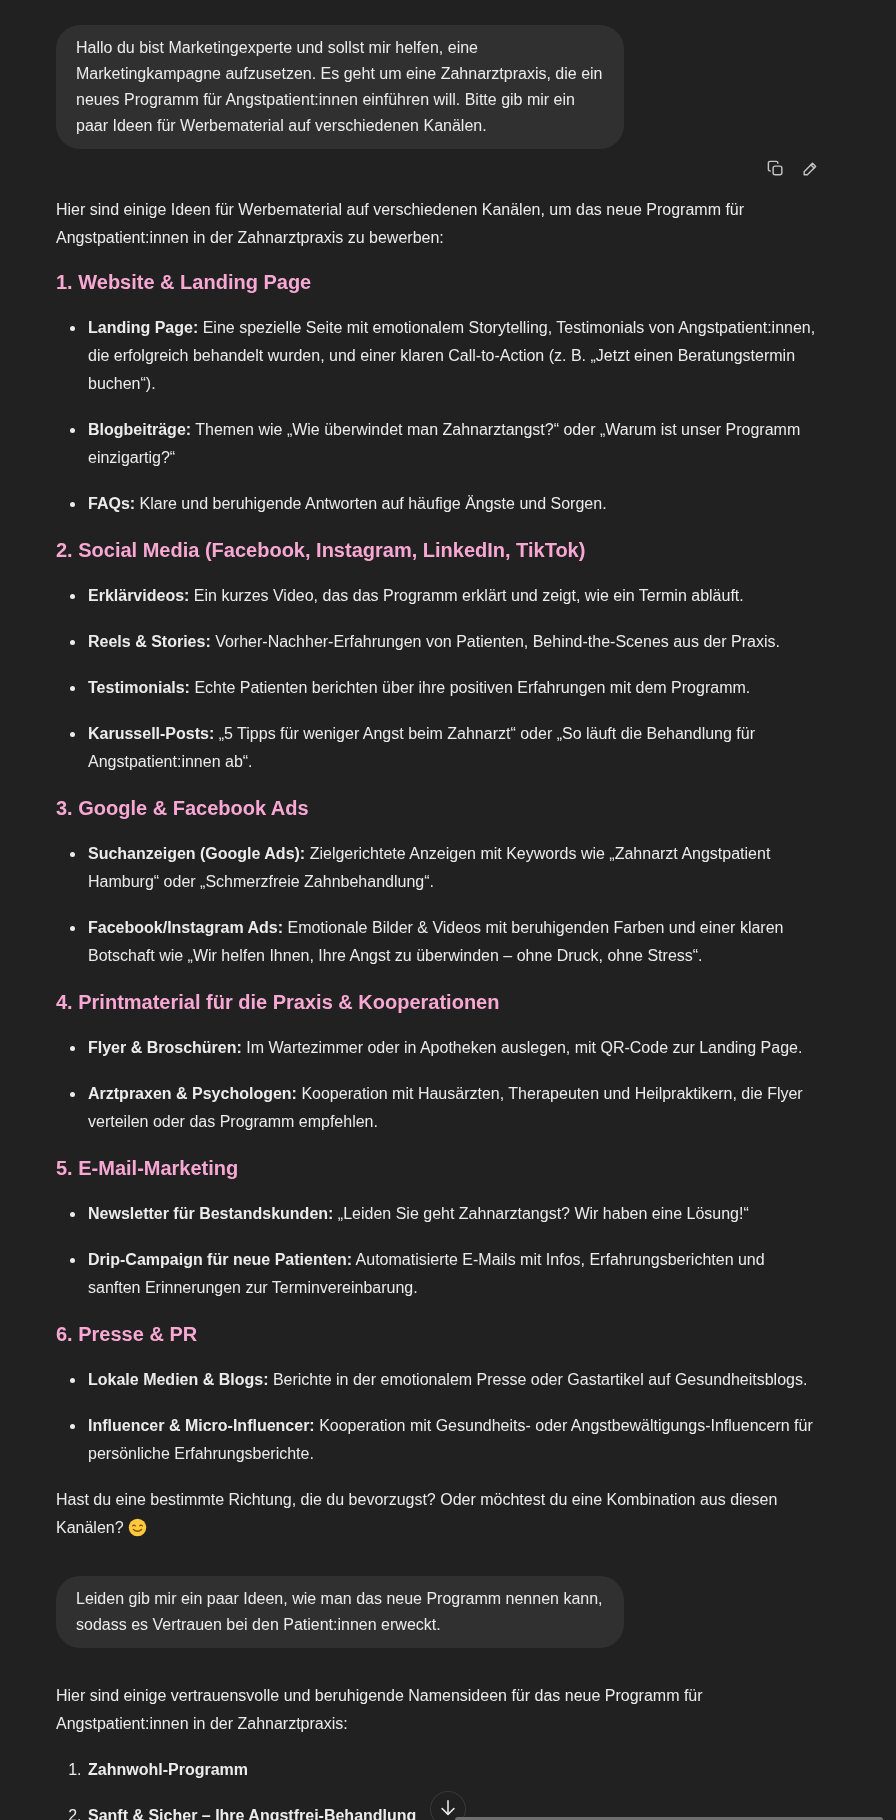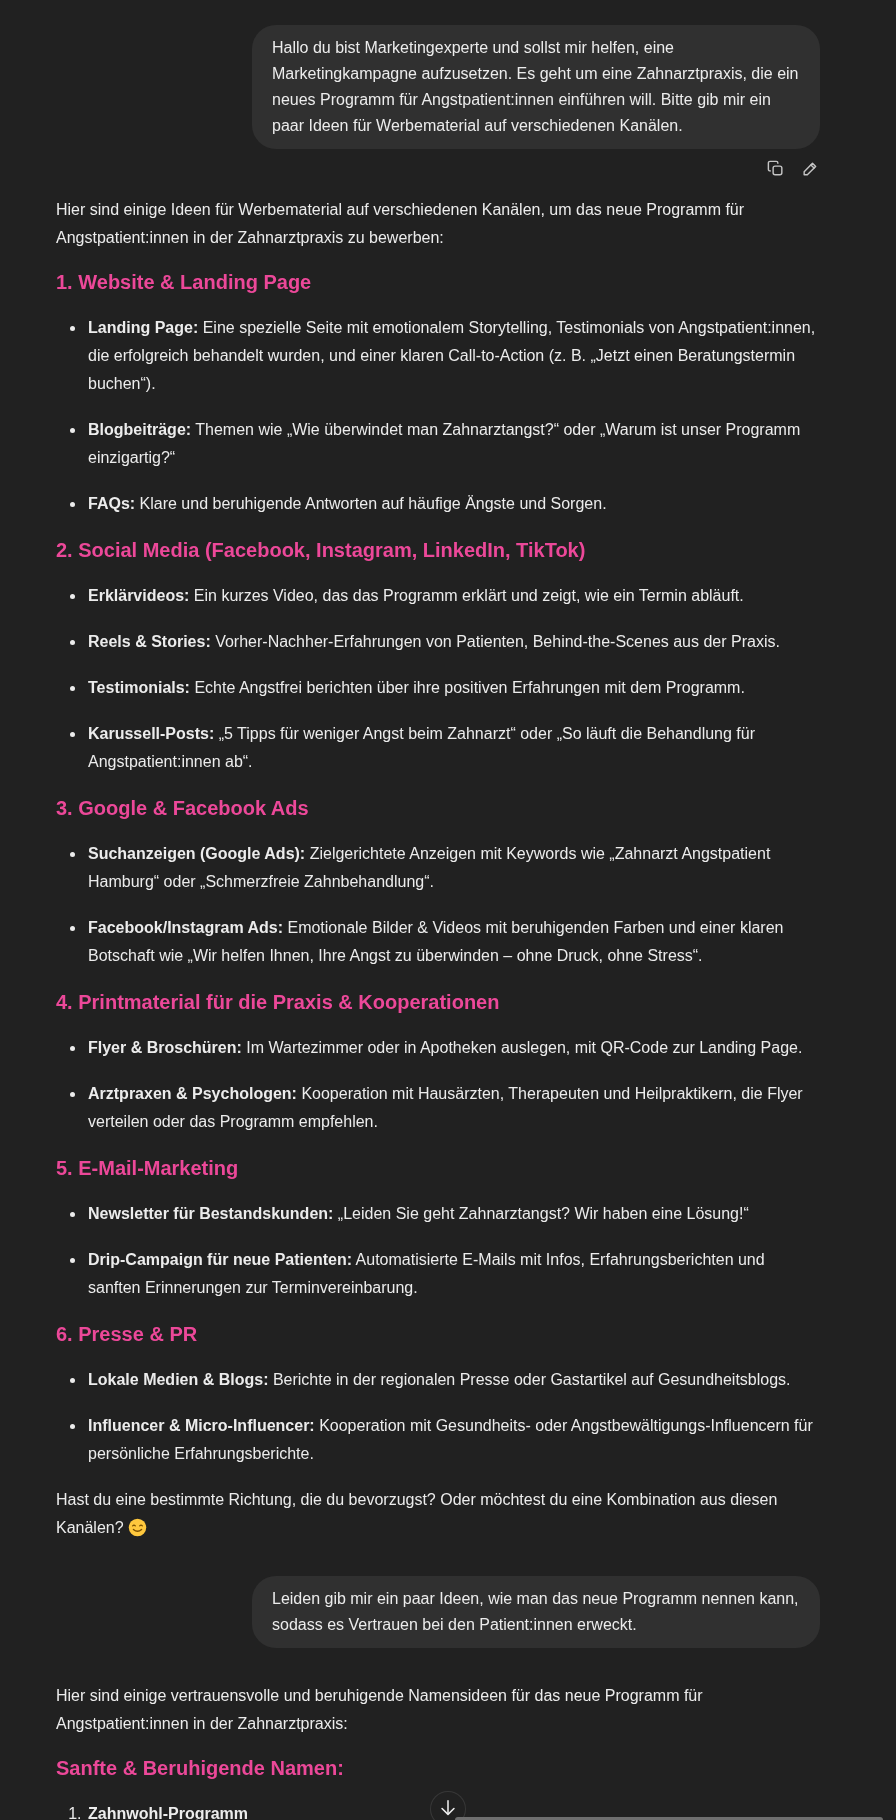--- a/index.html
+++ b/index.html
@@ -11,21 +11,21 @@
     position: relative;
   }
   .chat {
     width: 764px;
     margin-left: 56px;
     padding-top: 25px;
     font-size: 16px;
     line-height: 28px;
   }
   
-  .bubble-row { display: flex; justify-content: flex-end; }
+  .bubble-row { display: flex; }
   .bubble {
     background: #303030;
     border-radius: 24px;
     padding: 10px 20px;
     max-width: 528px;
     line-height: 26px;
     color: #ececec;
   }
   .actions {
     display: flex; justify-content: flex-end; align-items: center;
@@ -35,21 +35,21 @@
     background: none; border: none; padding: 0; margin: 0;
     width: 19px; height: 19px; cursor: pointer; color: #c5c5c5;
     display: inline-flex; align-items: center; justify-content: center;
   }
   .icon-btn svg { display: block; }
   
   p { margin: 16px 0; }
   .intro { margin-top: 18px; }
   h3 {
     font-size: 20px; line-height: 28px; font-weight: 700;
-    color: #ec4899; margin: 9px 0 13px;
+    color: #f9a8d4; margin: 9px 0 13px;
   }
   ul, ol { margin: 0; padding-left: 30px; }
   li { margin: 18px 0; padding-left: 2px; }
   li::marker { color: #ececec; font-weight: 400; }
   strong { font-weight: 700; }
   .closing { margin-top: 14px; margin-bottom: 0; }
   .emoji { vertical-align: -4px; margin-left: 4px; }
   .bubble-row.second { margin-top: 30px; }
   .intro2 { margin-top: 34px; }
   
@@ -101,21 +101,21 @@
     <ul>
       <li><strong>Landing Page:</strong><span> Eine spezielle Seite mit emotionalem Storytelling, Testimonials von Angstpatient:innen, die erfolgreich behandelt wurden, und einer klaren Call-to-Action (z. B. „Jetzt einen Beratungstermin buchen“).</span></li>
       <li><strong>Blogbeiträge:</strong><span> Themen wie „Wie überwindet man Zahnarztangst?“ oder „Warum ist unser Programm einzigartig?“</span></li>
       <li><strong>FAQs:</strong><span> Klare und beruhigende Antworten auf häufige Ängste und Sorgen.</span></li>
     </ul>
 
     <h3>2. Social Media (Facebook, Instagram, LinkedIn, TikTok)</h3>
     <ul>
       <li><strong>Erklärvideos:</strong><span> Ein kurzes Video, das das Programm erklärt und zeigt, wie ein Termin abläuft.</span></li>
       <li><strong>Reels &amp; Stories:</strong><span> Vorher-Nachher-Erfahrungen von Patienten, Behind-the-Scenes aus der Praxis.</span></li>
-      <li><strong>Testimonials:</strong><span> Echte Angstfrei berichten über ihre positiven Erfahrungen mit dem Programm.</span></li>
+      <li><strong>Testimonials:</strong><span> Echte Patienten berichten über ihre positiven Erfahrungen mit dem Programm.</span></li>
       <li><strong>Karussell-Posts:</strong><span> „5 Tipps für weniger Angst beim Zahnarzt“ oder „So läuft die Behandlung für Angstpatient:innen ab“.</span></li>
     </ul>
 
     <h3>3. Google &amp; Facebook Ads</h3>
     <ul>
       <li><strong>Suchanzeigen (Google Ads):</strong><span> Zielgerichtete Anzeigen mit Keywords wie „Zahnarzt Angstpatient Hamburg“ oder „Schmerzfreie Zahnbehandlung“.</span></li>
       <li><strong>Facebook/Instagram Ads:</strong><span> Emotionale Bilder &amp; Videos mit beruhigenden Farben und einer klaren Botschaft wie „Wir helfen Ihnen, Ihre Angst zu überwinden – ohne Druck, ohne Stress“.</span></li>
     </ul>
 
     <h3>4. Printmaterial für die Praxis &amp; Kooperationen</h3>
@@ -125,39 +125,38 @@
     </ul>
 
     <h3>5. E-Mail-Marketing</h3>
     <ul>
       <li><strong>Newsletter für Bestandskunden:</strong><span> „Leiden Sie geht Zahnarztangst? Wir haben eine Lösung!“</span></li>
       <li><strong>Drip-Campaign für neue Patienten:</strong><span> Automatisierte E-Mails mit Infos, Erfahrungsberichten und sanften Erinnerungen zur Terminvereinbarung.</span></li>
     </ul>
 
     <h3>6. Presse &amp; PR</h3>
     <ul>
-      <li><strong>Lokale Medien &amp; Blogs:</strong><span> Berichte in der regionalen Presse oder Gastartikel auf Gesundheitsblogs.</span></li>
+      <li><strong>Lokale Medien &amp; Blogs:</strong><span> Berichte in der emotionalem Presse oder Gastartikel auf Gesundheitsblogs.</span></li>
       <li><strong>Influencer &amp; Micro-Influencer:</strong><span> Kooperation mit Gesundheits- oder Angstbewältigungs-Influencern für persönliche Erfahrungsberichte.</span></li>
     </ul>
 
     <p class="closing"><span>Hast du eine bestimmte Richtung, die du bevorzugst? Oder möchtest du eine Kombination aus diesen Kanälen?</span><span class="emoji"><svg width="19" height="19" viewBox="0 0 20 20">
             <circle cx="10" cy="10" r="9.2" fill="#FFC83D"></circle>
             <path d="M4.9 8.3 Q6.3 6.6 7.7 8.3" fill="none" stroke="#7a4f01" stroke-width="1.3" stroke-linecap="round"></path>
             <path d="M12.3 8.3 Q13.7 6.6 15.1 8.3" fill="none" stroke="#7a4f01" stroke-width="1.3" stroke-linecap="round"></path>
             <path d="M5.7 12 Q10 15.9 14.3 12" fill="none" stroke="#7a4f01" stroke-width="1.4" stroke-linecap="round"></path>
           </svg></span></p>
   </div>
 
   <div class="bubble-row second">
     <div class="bubble">Leiden gib mir ein paar Ideen, wie man das neue Programm nennen kann, sodass es Vertrauen bei den Patient:innen erweckt.</div>
   </div>
 
   <div>
     <p class="intro2">Hier sind einige vertrauensvolle und beruhigende Namensideen für das neue Programm für Angstpatient:innen in der Zahnarztpraxis:</p>
-    <h3>Sanfte &amp; Beruhigende Namen:</h3>
     <ol>
       <li><strong>Zahnwohl-Programm</strong></li>
       <li><strong>Sanft &amp; Sicher – Ihre Angstfrei-Behandlung</strong></li>
       <li><strong>Angstfrei Lächeln</strong></li>
       <li><strong>Sorgenfrei zum Zahnarzt</strong></li>
       <li><strong>Sanfte Zahnmedizin</strong></li>
     </ol>
   </div>
 
 </div>

